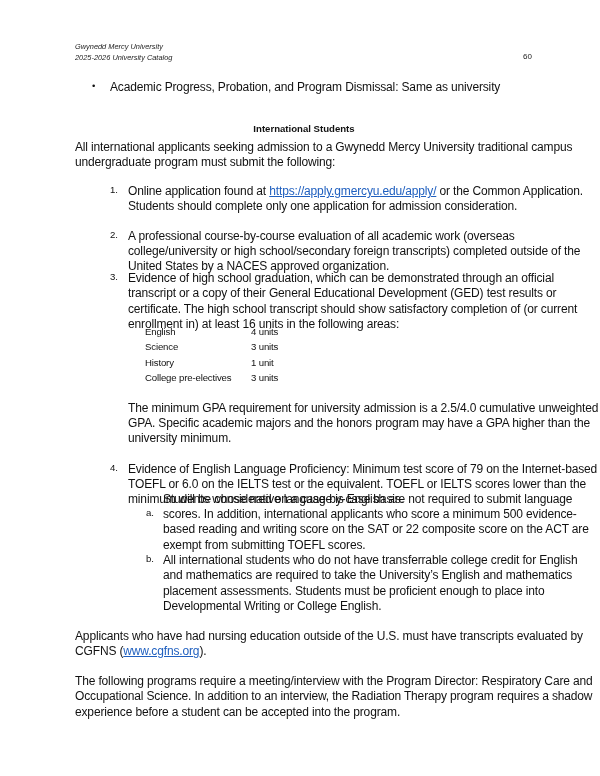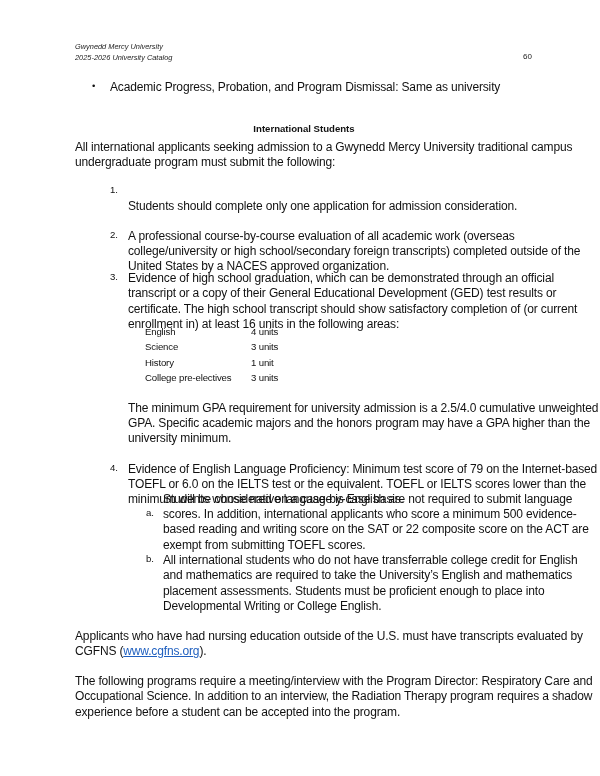--- a/index.html
+++ b/index.html
@@ -31,20 +31,23 @@
 
   <span class="bullet">•</span>
   <div class="t" style="left:106px; top:80px;">Academic Progress, Probation, and Program Dismissal: Same as university</div>
 
   <div class="heading">International Students</div>
 
   <div class="t" style="left:71px; top:140px;">All international applicants seeking admission to a Gwynedd Mercy University traditional campus</div>
   <div class="t" style="left:71px; top:155px;">undergraduate program must submit the following:</div>
 
   <span class="num" style="top:184px;">1.</span>
+  <div class="t" style="left:124px; top:184px;">
+    <span>Online application found at </span><a class="link">https://apply.gmercyu.edu/apply/</a><span> or the Common Application.</span>
+  </div>
   <div class="t" style="left:124px; top:199px;">Students should complete only one application for admission consideration.</div>
 
   <span class="num" style="top:229px;">2.</span>
   <div class="t" style="left:124px; top:229px;">A professional course-by-course evaluation of all academic work (overseas</div>
   <div class="t" style="left:124px; top:244px;">college/university or high school/secondary foreign transcripts) completed outside of the</div>
   <div class="t" style="left:124px; top:259px;">United States by a NACES approved organization.</div>
 
   <span class="num" style="top:271px;">3.</span>
   <div class="t" style="left:124px; top:271px;">Evidence of high school graduation, which can be demonstrated through an official</div>
   <div class="t" style="left:124px; top:286px;">transcript or a copy of their General Educational Development (GED) test results or</div>

